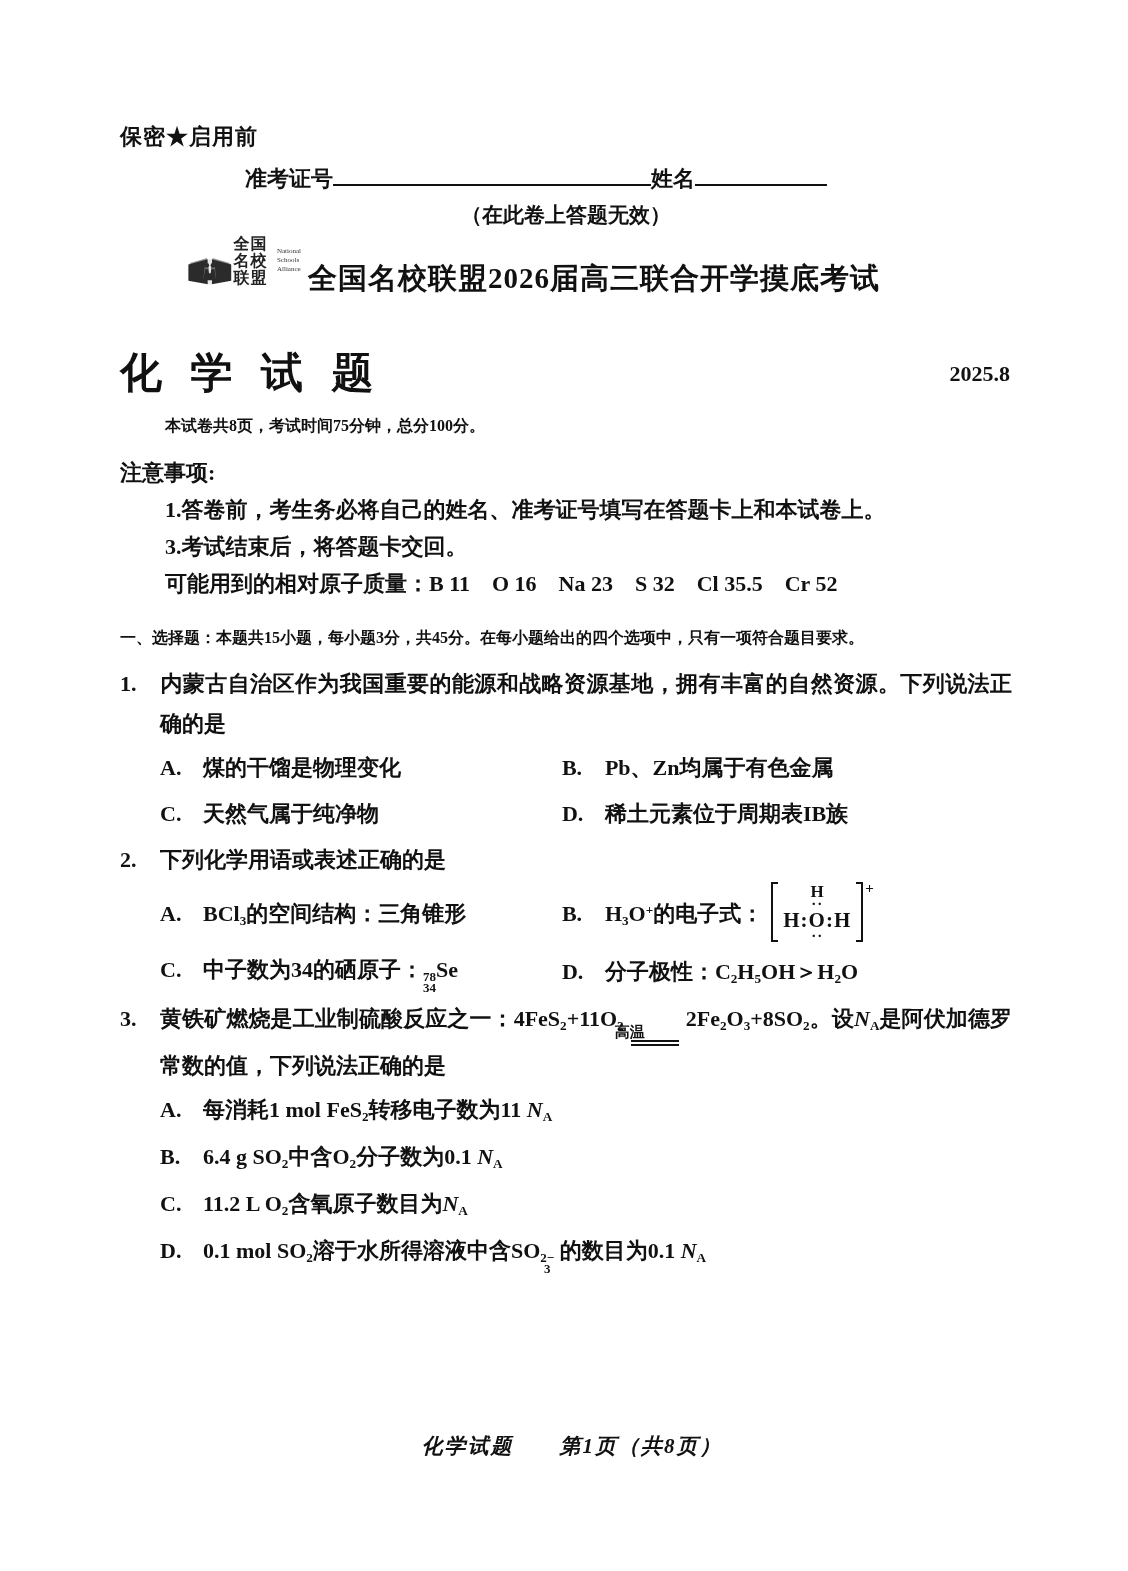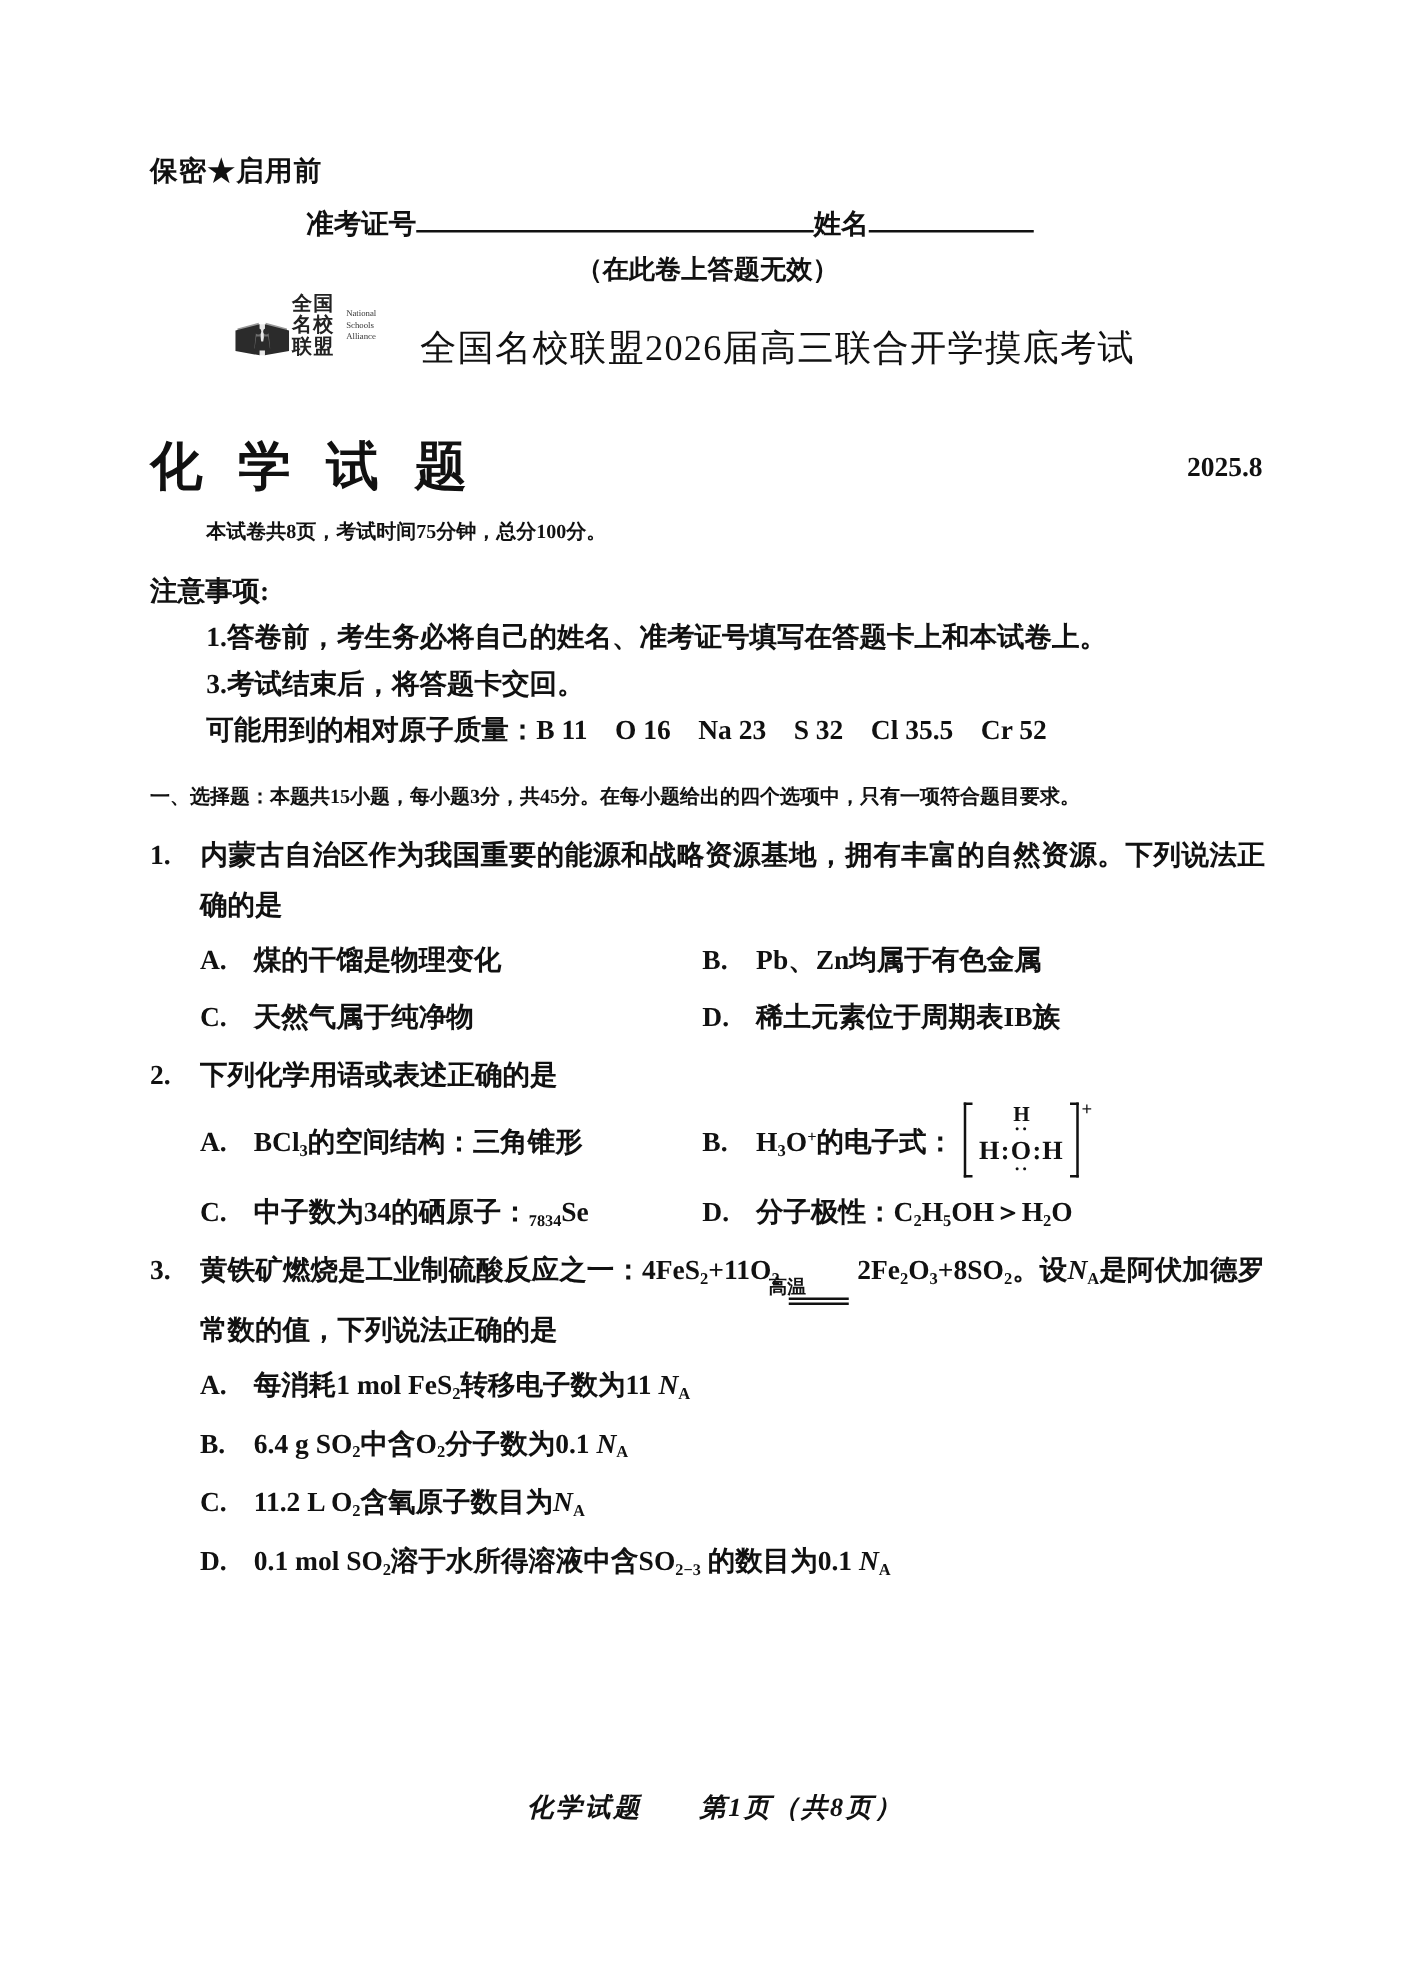--- a/index.html
+++ b/index.html
@@ -24,21 +24,21 @@
   .blank-long { width: 318px; }
   .blank-short { width: 132px; }
 
   .invalid-note { margin-top: 7px; text-align: center; font-size: 21px; font-weight: bold; }
 
   .header-row { margin-top: 6px; display: flex; align-items: flex-start; min-height: 102px; }
   .logo { width: 122px; flex: 0 0 122px; display: flex; align-items: flex-start; margin-left: 66px; }
   .logo svg { display: block; }
   .logo-cn { font-size: 16px; font-weight: bold; letter-spacing: 1px; line-height: 17px; color: #222; }
   .logo-en { font-size: 7px; font-weight: normal; color: #333; line-height: 9px; margin-top: 12px; }
-  .league-title { font-size: 29px; font-weight: normal; margin-top: 24px; margin-left: 28px; letter-spacing: 1px; white-space: nowrap; }
+  .league-title { font-size: 29px; font-weight: bold; margin-top: 24px; margin-left: 0; letter-spacing: 1px; white-space: nowrap; }
 
   .title-row { position: relative; margin-top: 8px; height: 62px; }
   .subject-title { text-align: left; font-size: 42px; font-weight: bold; letter-spacing: 9px; }
   .paper-date { position: absolute; right: 2px; top: 16px; font-size: 22px; font-weight: bold; }
 
   .intro { font-size: 16px; font-weight: bold; text-indent: 45px; line-height: 37px; }
 
   .notice-title { margin-top: 11px; font-size: 22px; font-weight: bold; line-height: 36px; }
   .para { font-size: 22px; font-weight: bold; line-height: 37px; text-indent: 45px; }
   .justify { text-align: justify; }
@@ -53,21 +53,21 @@
   .qnum { display: inline-block; width: 40px; text-indent: 0; }
   .opt-grid { display: grid; grid-template-columns: 1fr 1.12fr; padding-left: 40px; margin-top: 4px; align-items: center; row-gap: 6px; }
   .opt { line-height: 40px; }
   .opt-flex { display: flex; align-items: center; }
   .opt-list .opt { padding-left: 40px; line-height: 47px; }
   .opt-label { display: inline-block; min-width: 30px; margin-right: 13px; }
 
   sub { font-size: 0.6em; vertical-align: -0.3em; line-height: 0; }
   sup { font-size: 0.6em; vertical-align: 0.55em; line-height: 0; }
   i.var { font-family: "Liberation Serif", "DejaVu Serif", serif; font-style: italic; }
-  .ss { display: inline-flex; flex-direction: row; align-items: center; font-size: 13px; line-height: 11px; vertical-align: -4px; }
+  .ss { display: inline-flex; flex-direction: column; align-items: center; font-size: 13px; line-height: 11px; vertical-align: -4px; }
 
   
   .eform { display: inline-flex; align-items: stretch; vertical-align: middle; margin-left: 8px; position: relative; top: -2px; }
   .bkt { width: 7px; }
   .bkt-l { border-left: 2.5px solid #111; border-top: 2.5px solid #111; border-bottom: 2.5px solid #111; }
   .bkt-r { border-right: 2.5px solid #111; border-top: 2.5px solid #111; border-bottom: 2.5px solid #111; }
   .ef-core { display: flex; flex-direction: column; align-items: center; padding: 2px 5px; }
   .ef-h { font-size: 17px; line-height: 16px; }
   .ef-d { font-size: 15px; line-height: 8px; letter-spacing: 1px; }
   .ef-m { font-size: 21px; line-height: 24px; letter-spacing: 1px; white-space: nowrap; }

